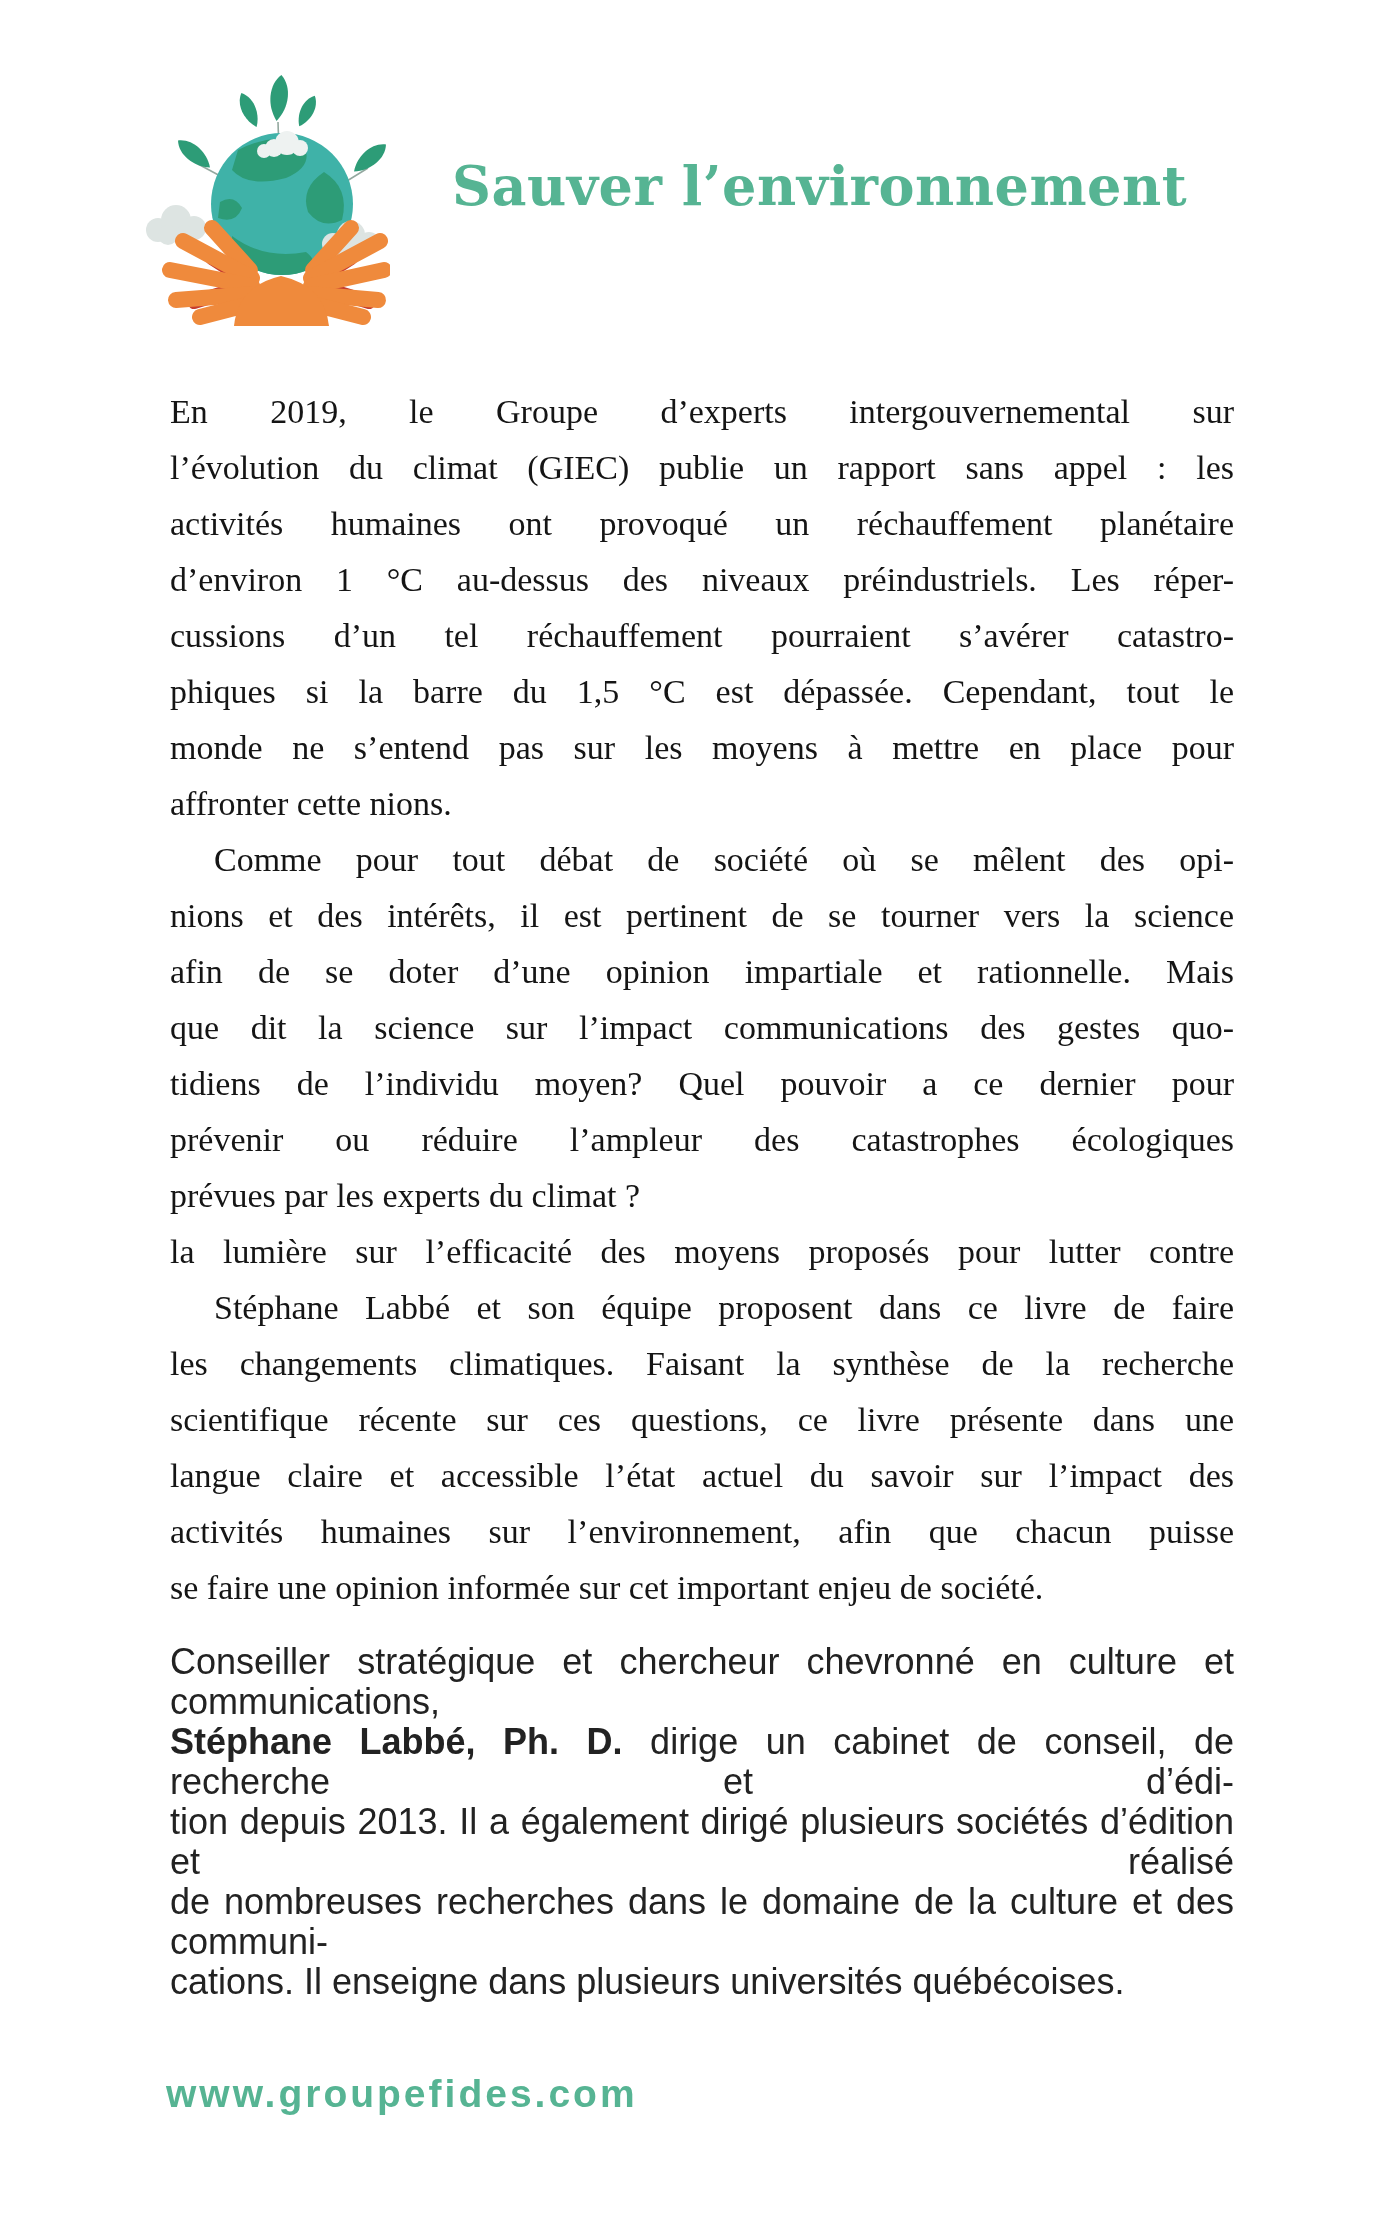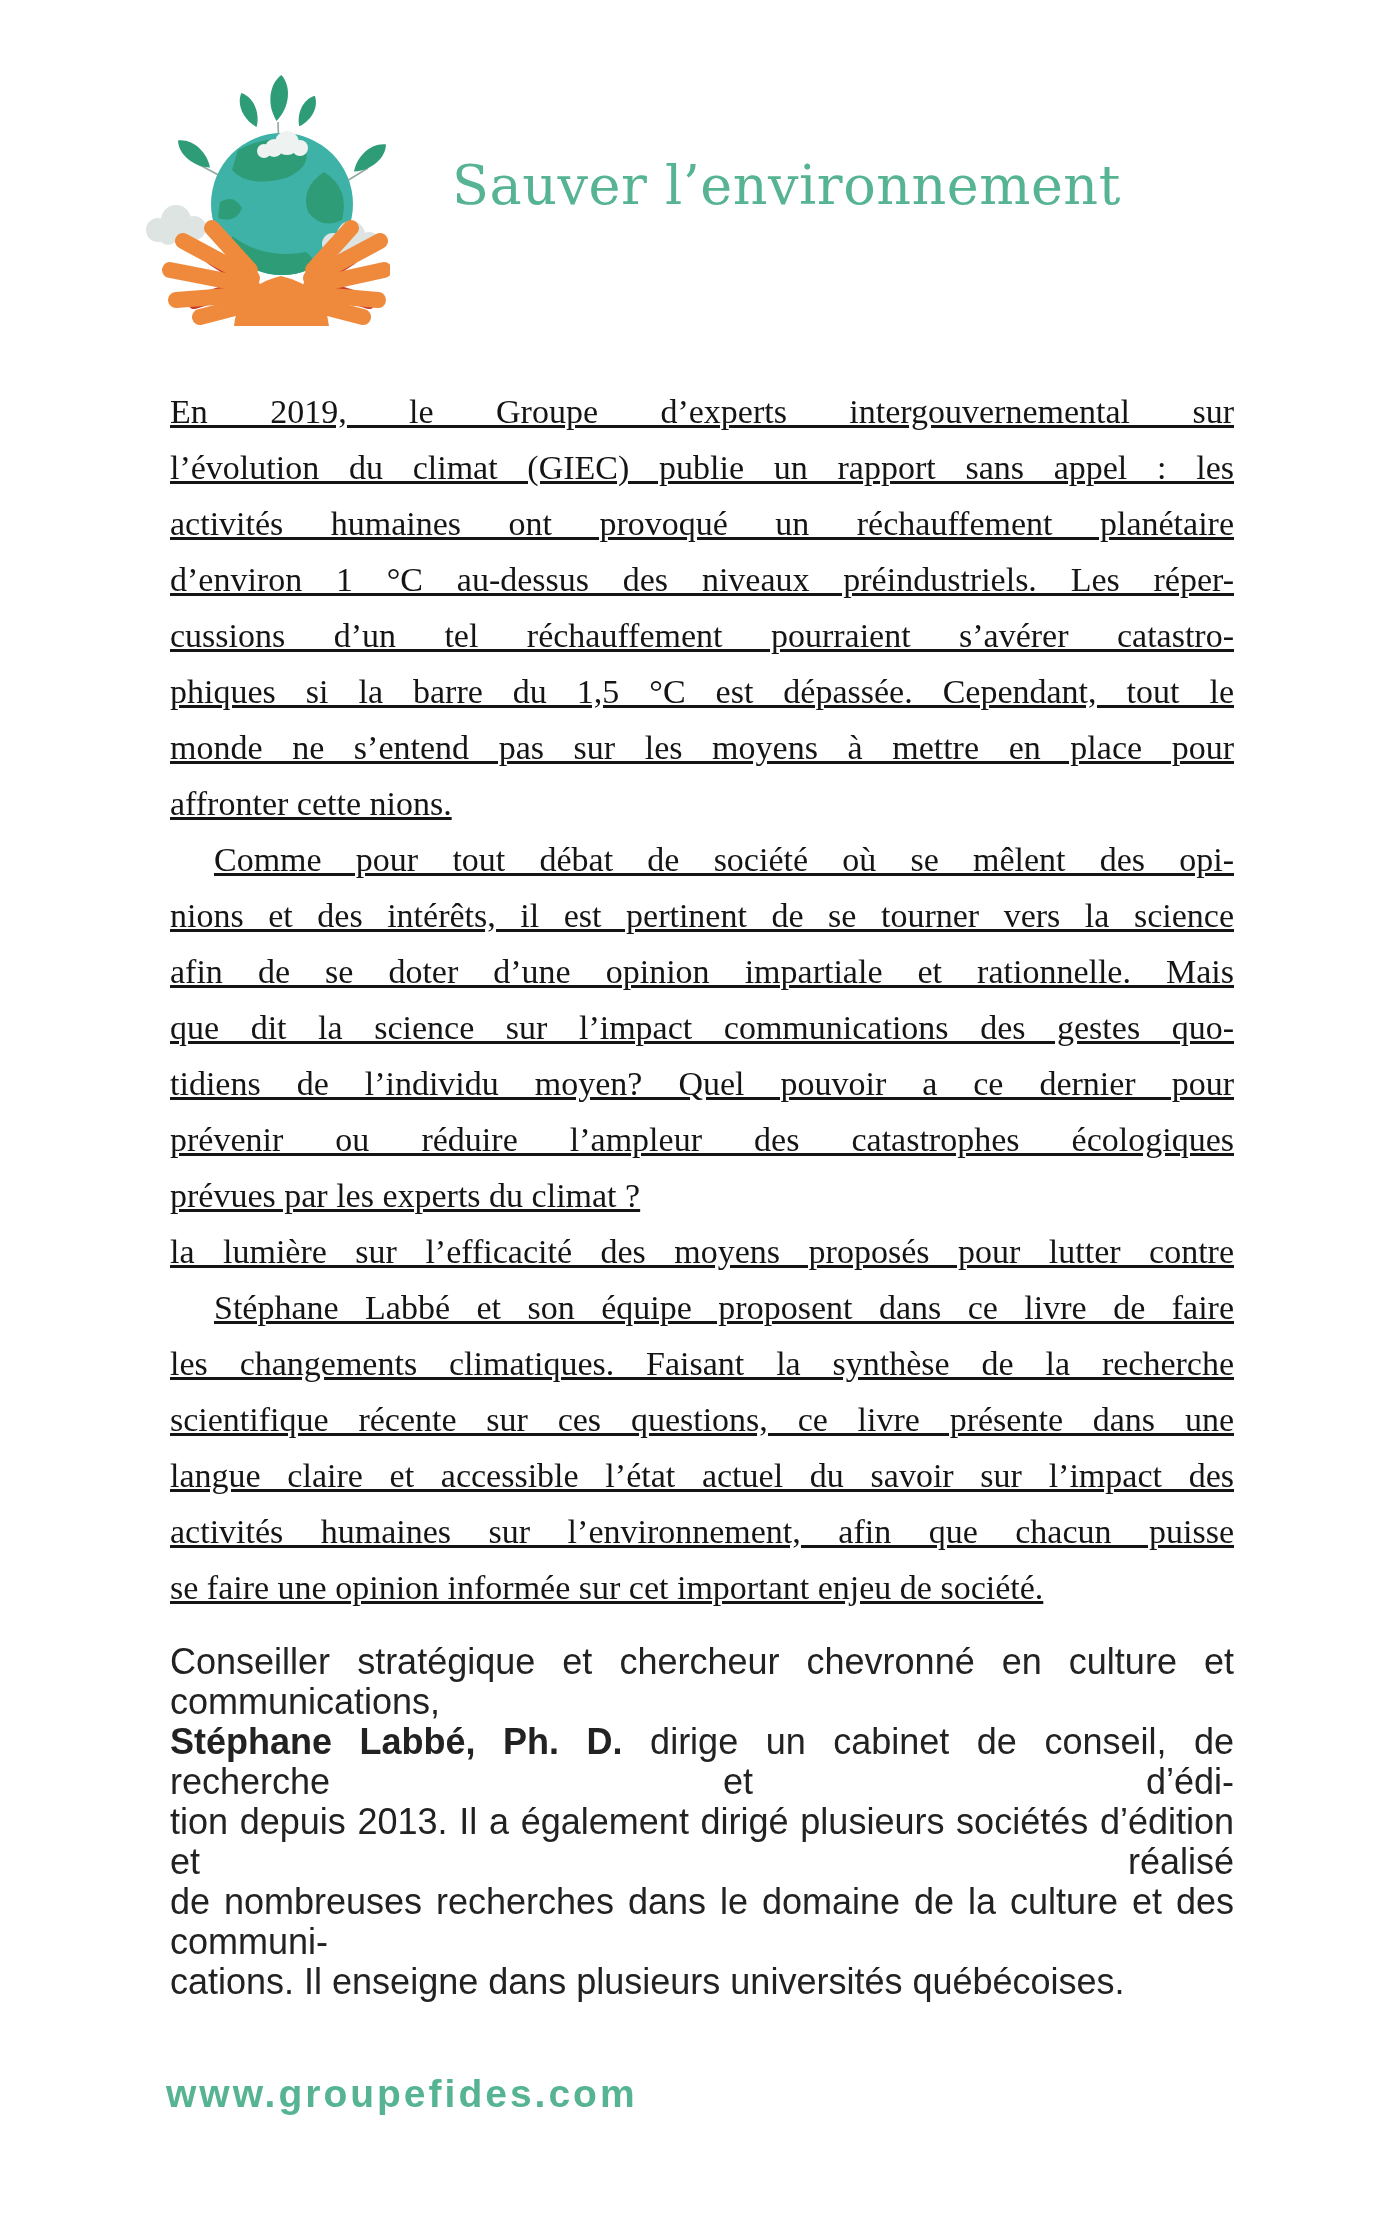--- a/index.html
+++ b/index.html
@@ -3,28 +3,28 @@
 <meta charset="utf-8">
 <style>
   html,body{margin:0;padding:0;background:#ffffff;}
   .cover{
     position:relative;width:1400px;height:2240px;background:#ffffff;
     overflow:hidden;font-family:"Liberation Serif",serif;
   }
   .illustration{position:absolute;left:128px;top:54px;width:262px;height:272px;}
   .book-title{
     position:absolute;left:452px;top:154px;
-    font-family:"DejaVu Serif",serif;font-weight:400;font-size:54px;
+    font-family:"DejaVu Serif",serif;font-weight:700;font-size:54px;
     color:#56b493;letter-spacing:0.5px;white-space:nowrap;
   }
   .synopsis{
     position:absolute;left:170px;top:384px;width:1064px;
     font-size:34px;line-height:56px;color:#151515;
   }
-  .body-line{text-align:justify;text-align-last:justify;text-decoration:underline;}
+  .body-line{text-align:justify;text-align-last:justify;}
   .body-line.para-last{text-align-last:left;}
   .body-line.indent{text-indent:44px;}
   .bio{
     position:absolute;left:170px;top:1642px;width:1064px;
     font-family:"Liberation Sans",sans-serif;
     font-size:36px;line-height:40px;color:#222222;
   }
   .bio-line{text-align:justify;text-align-last:justify;}
   .bio-line.para-last{text-align-last:left;}
   .bio-line strong{font-weight:700;}

